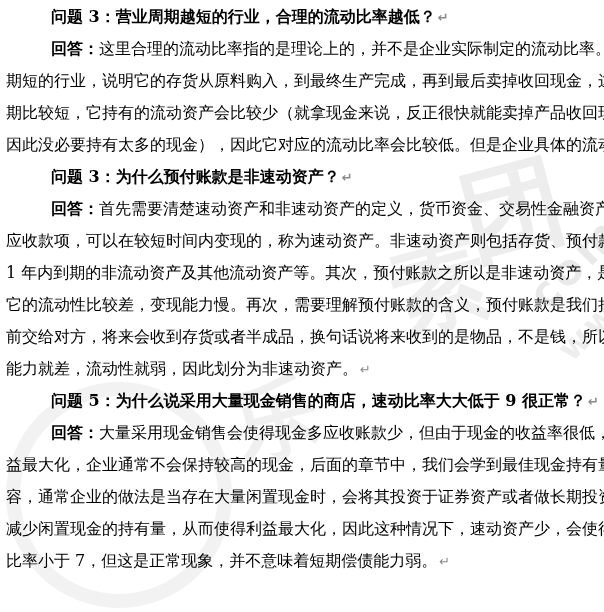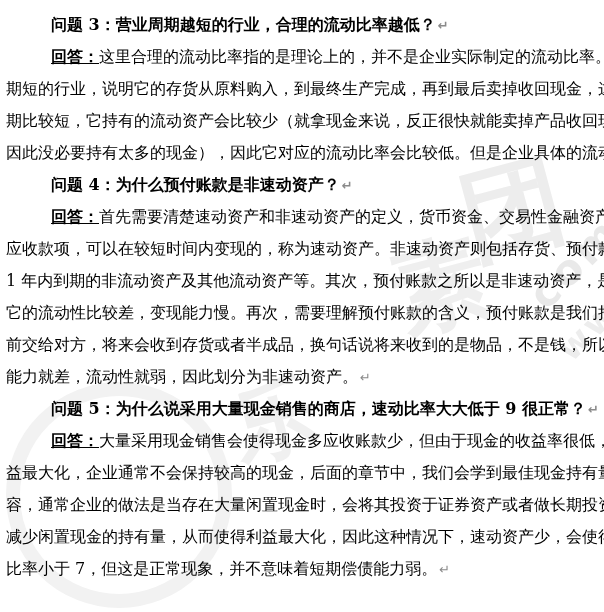--- a/index.html
+++ b/index.html
@@ -18,24 +18,24 @@
   .wm-glyph-3 { left: 232px; top: 362px; font-size: 86px;  color: #f0f0f0; transform: rotate(-15deg); }
   .wm-latin-1 { left: 520px; top: 238px; font-size: 42px;  color: #e9e9e9; letter-spacing: 4px;
                 transform: rotate(-45deg); font-family: "DejaVu Sans", sans-serif; }
   .wm-latin-2 { left: 548px; top: 298px; font-size: 34px;  color: #ededed; letter-spacing: 3px;
                 transform: rotate(-45deg); font-family: "DejaVu Sans", sans-serif; }
   .wm-circle { position: absolute; left: 6px; top: 382px; width: 198px; height: 198px;
                border: 14px solid #f2f2f2; border-radius: 50%; }
 
   
   .textlayer { position: relative; z-index: 1; padding: 5px 2px 0 6px; font-size: 16px; }
-  .line { height: 32px; line-height: 40px; white-space: nowrap; }
+  .line { height: 32px; line-height: 24px; white-space: nowrap; }
   .indent { padding-left: 45px; }
   .heading { font-weight: bold; }
-  .alabel { font-weight: bold; text-decoration: underline; }
+  .alabel { font-weight: bold; }
   .pilcrow { color: #8a8a8a; font-size: 13px; margin-left: 2px;
              font-family: "DejaVu Sans", sans-serif; }
 </style>
 </head>
 <body>
 
 <div class="page">
 
   <div class="wm-layer">
     <div class="wm-circle"></div>
@@ -47,21 +47,21 @@
   </div>
 
   <div class="textlayer">
 
     <div class="line heading indent"><span>问题 3：营业周期越短的行业，合理的流动比率越低？</span><span class="pilcrow">↵</span></div>
     <div class="line indent"><span class="alabel">回答：</span><span>这里合理的流动比率指的是理论上的，并不是企业实际制定的流动比率。营业周</span></div>
     <div class="line"><span>期短的行业，说明它的存货从原料购入，到最终生产完成，再到最后卖掉收回现金，这个周</span></div>
     <div class="line"><span>期比较短，它持有的流动资产会比较少（就拿现金来说，反正很快就能卖掉产品收回现金，</span></div>
     <div class="line"><span>因此没必要持有太多的现金），因此它对应的流动比率会比较低。但是企业具体的流动比率</span></div>
 
-    <div class="line heading indent"><span>问题 4：为什么预付账款是非速动资产？</span><span class="pilcrow">↵</span></div>
+    <div class="line heading indent"><span>问题 3：为什么预付账款是非速动资产？</span><span class="pilcrow">↵</span></div>
     <div class="line indent"><span class="alabel">回答：</span><span>首先需要清楚速动资产和非速动资产的定义，货币资金、交易性金融资产和各种</span></div>
     <div class="line"><span>应收款项，可以在较短时间内变现的，称为速动资产。非速动资产则包括存货、预付款项、</span></div>
     <div class="line"><span>1 年内到期的非流动资产及其他流动资产等。其次，预付账款之所以是非速动资产，是因为</span></div>
     <div class="line"><span>它的流动性比较差，变现能力慢。再次，需要理解预付账款的含义，预付账款是我们把钱提</span></div>
     <div class="line"><span>前交给对方，将来会收到存货或者半成品，换句话说将来收到的是物品，不是钱，所以变现</span></div>
     <div class="line"><span>能力就差，流动性就弱，因此划分为非速动资产。</span><span class="pilcrow">↵</span></div>
 
     <div class="line heading indent"><span>问题 5：为什么说采用大量现金销售的商店，速动比率大大低于 9 很正常？</span><span class="pilcrow">↵</span></div>
     <div class="line indent"><span class="alabel">回答：</span><span>大量采用现金销售会使得现金多应收账款少，但由于现金的收益率很低，为了利</span></div>
     <div class="line"><span>益最大化，企业通常不会保持较高的现金，后面的章节中，我们会学到最佳现金持有量的内</span></div>

